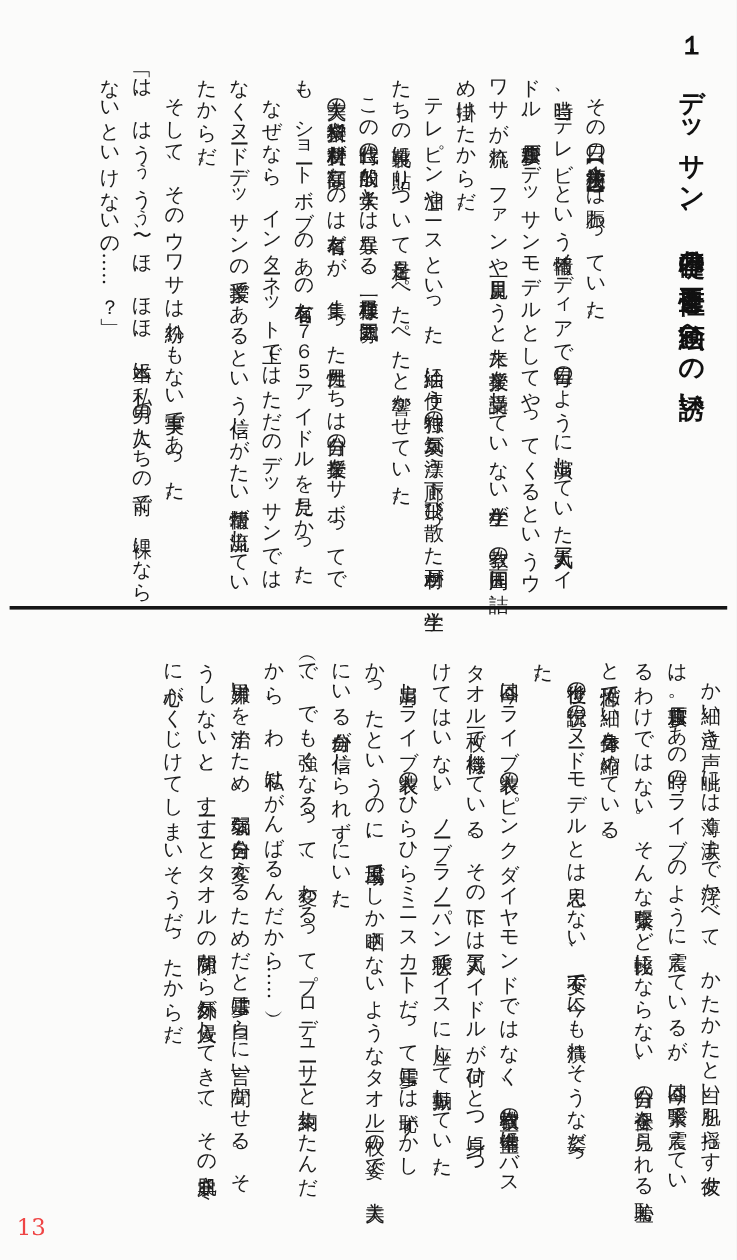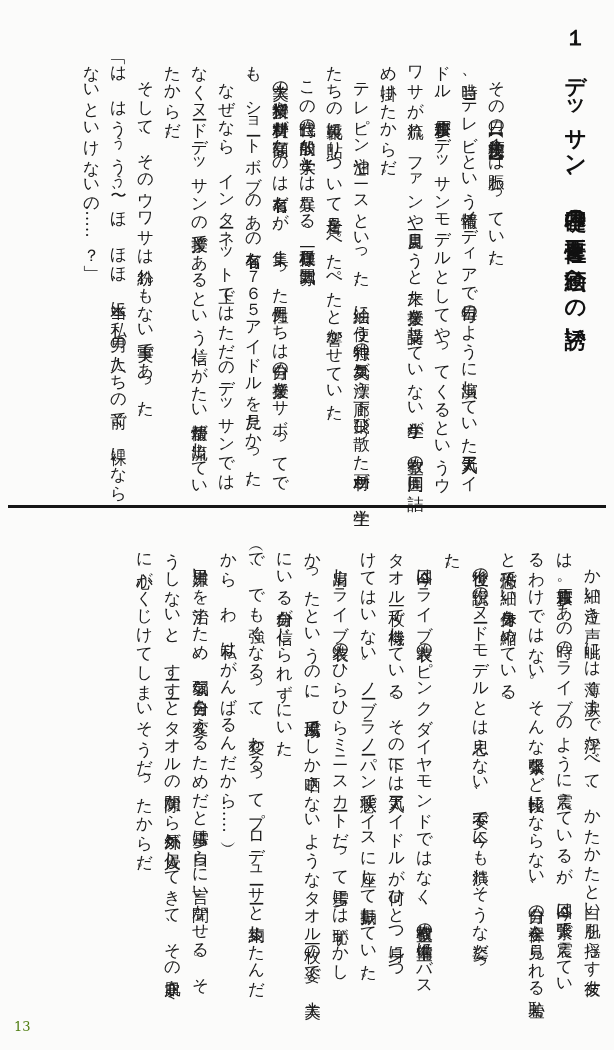--- a/index.html
+++ b/index.html
@@ -61,22 +61,22 @@
     left: 8px;
     right: 8px;
     height: 3px;
     background: #161616;
   }
   .page-number {
     position: absolute;
     left: 14px;
     bottom: 16px;
     font-family: "DejaVu Serif", "Liberation Serif", serif;
-    font-size: 13px;
-    color: #4d7c0f;
+    font-size: 19px;
+    color: #ef4444;
   }
 </style>
 </head>
 <body>
 
 <div class="page">
 
   <section class="vtext top-block">
     <h1 class="chapter-title">１．デッサン、基礎の重要性と絵画への誘い</h1>
     <p class="body-para">　その日の美術学校【注１】は賑わっていた。</p>

